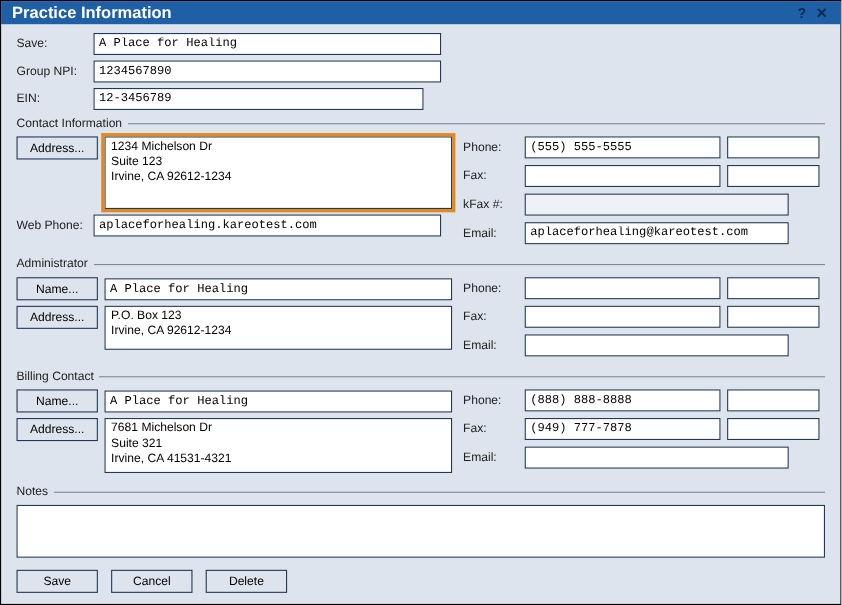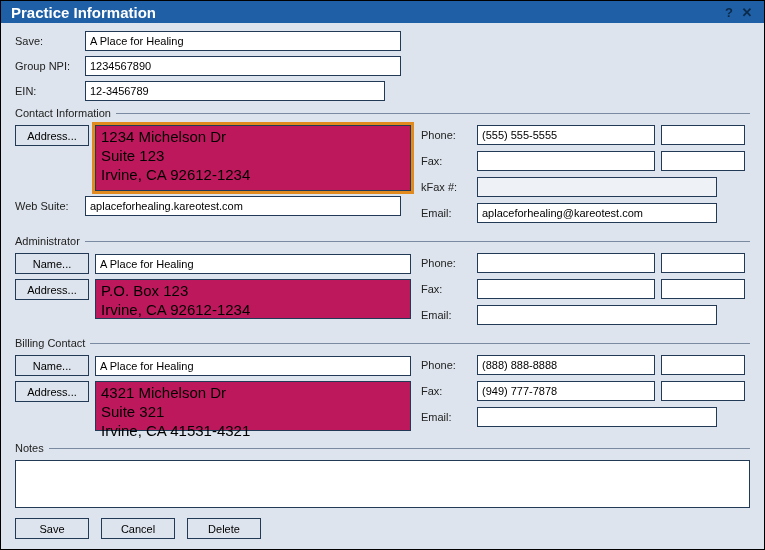--- a/index.html
+++ b/index.html
@@ -50,21 +50,21 @@
     width: 70px;
     color: #222;
     padding-right: 4px;
   }
   .label-col2 {
     width: 56px;
     color: #222;
     padding-right: 4px;
   }
   input[type=text], textarea {
-    font-family: Liberation Sans, sans-serif;
+    font-family: Liberation Mono, monospace;
     font-size: 11px;
     border: 1px solid #233a57;
     background: #fff;
     padding: 2px 4px;
     height: 20px;
   }
   textarea {
     resize: none;
     height: auto;
     line-height: 1.2;
@@ -102,25 +102,25 @@
     height: 21px;
     width: 74px;
     text-align: center;
     cursor: pointer;
     font-family: inherit;
     font-size: 11px;
     padding: 0;
   }
   .addr-block {
     border: 1px solid #233a57;
-    background: #be185d;
+    background: #ffffff;
     width: 316px;
     line-height: 1.25;
     padding: 2px 5px;
-    font-size: 15px;
+    font-size: 11px;
   }
   .highlight {
     outline: 3px solid #e08a1f;
     outline-offset: 0;
   }
   .two-col {
     display: flex;
     gap: 8px;
   }
   .col-left { flex: 0 0 398px; }
@@ -178,21 +178,21 @@
         <div class="col-left">
           <div class="row" style="align-items:flex-start">
             <button class="sub-btn" style="margin-right:6px">Address...</button>
             <div class="addr-block highlight" style="height:66px">
               <div>1234 Michelson Dr</div>
               <div>Suite 123</div>
               <div>Irvine, CA 92612-1234</div>
             </div>
           </div>
           <div class="row">
-            <div class="label">Web Suite:</div>
+            <div class="label">Web Phone:</div>
             <input type="text" style="width: 316px;" value="aplaceforhealing.kareotest.com">
           </div>
         </div>
         <div class="col-right">
           <div class="right-row">
             <div class="label-col2">Phone:</div>
             <input type="text" class="phone-inp" value="(555) 555-5555" style="">
             <input type="text" class="ext-inp" value="" style="">
           </div>
           <div class="right-row">
@@ -251,21 +251,21 @@
       <legend>Billing Contact</legend>
       <div class="two-col">
         <div class="col-left">
           <div class="row">
             <button class="sub-btn" style="margin-right:6px">Name...</button>
             <input type="text" style="width: 316px;" value="A Place for Healing">
           </div>
           <div class="row" style="align-items:flex-start">
             <button class="sub-btn" style="margin-right:6px">Address...</button>
             <div class="addr-block" style="height:50px">
-              <div>4321 Michelson Dr</div>
+              <div>7681 Michelson Dr</div>
               <div>Suite 321</div>
               <div>Irvine, CA 41531-4321</div>
             </div>
           </div>
         </div>
         <div class="col-right">
           <div class="right-row">
             <div class="label-col2">Phone:</div>
             <input type="text" class="phone-inp" value="(888) 888-8888" style="">
             <input type="text" class="ext-inp" value="" style="">

